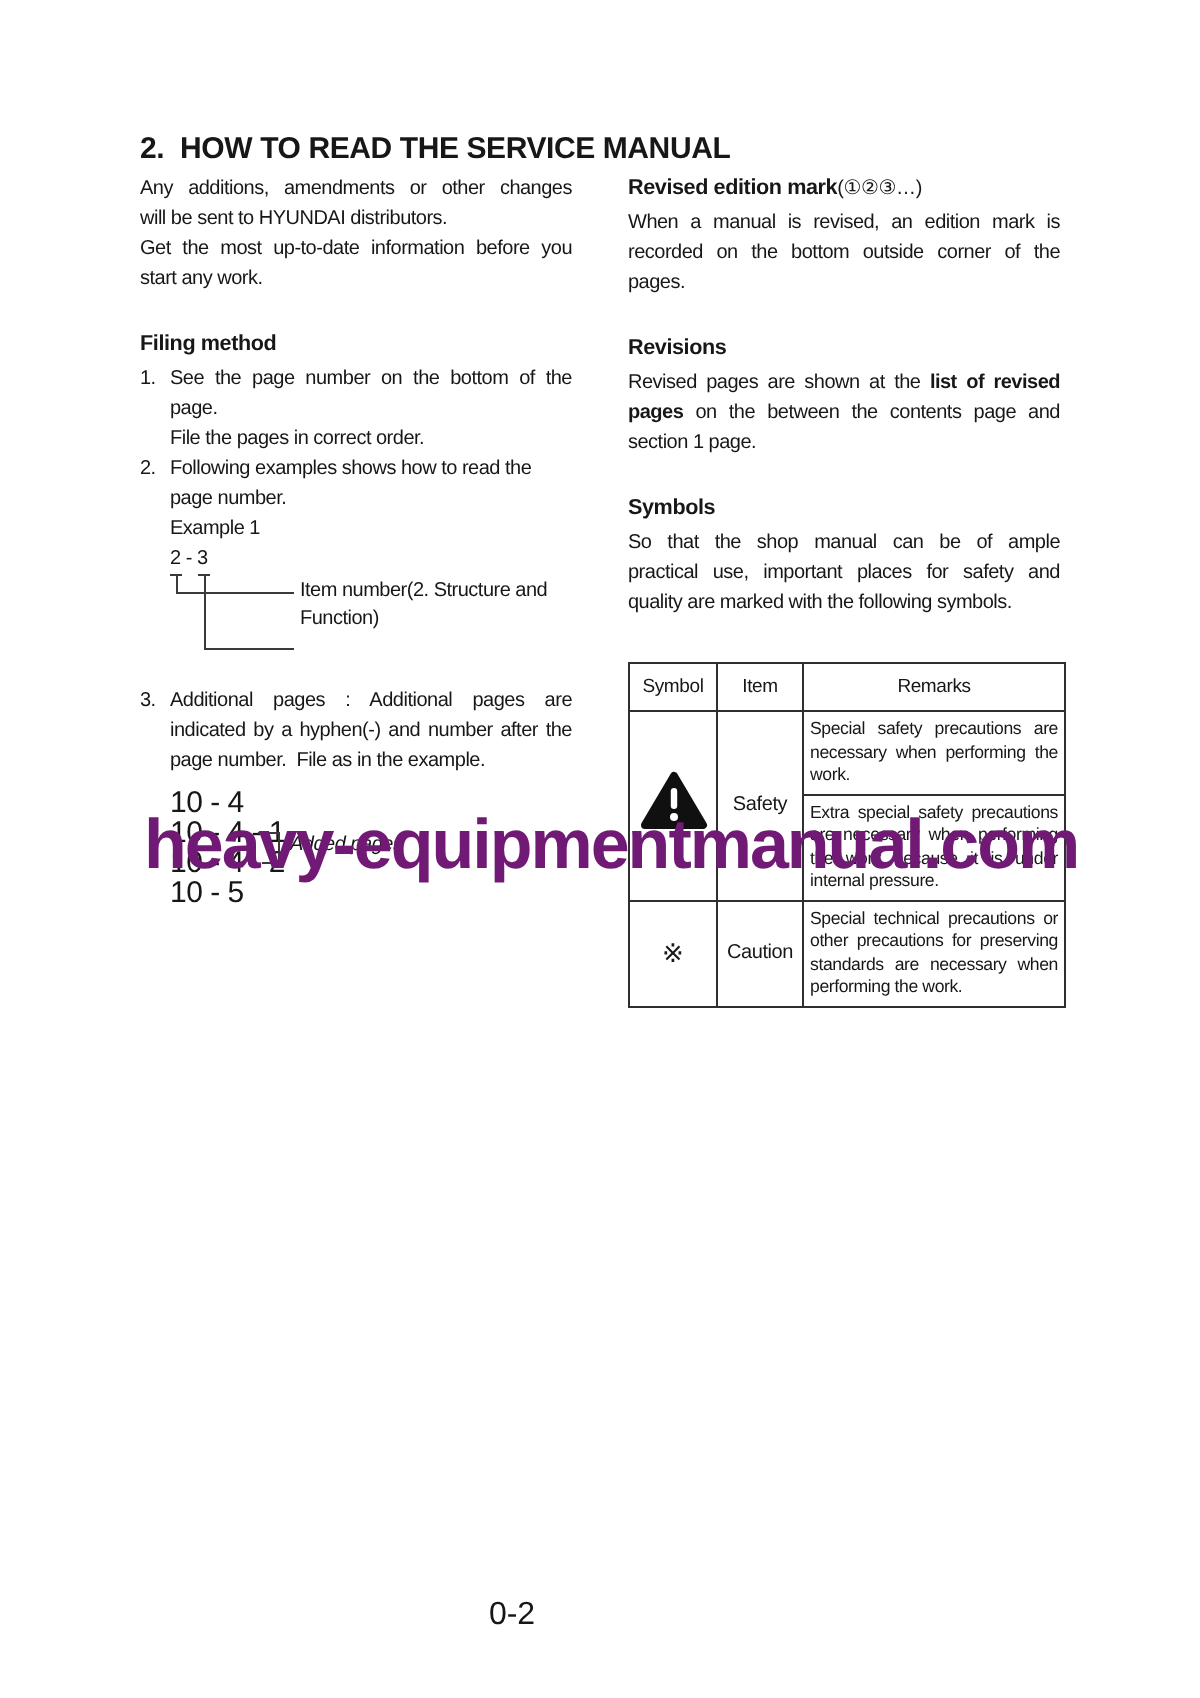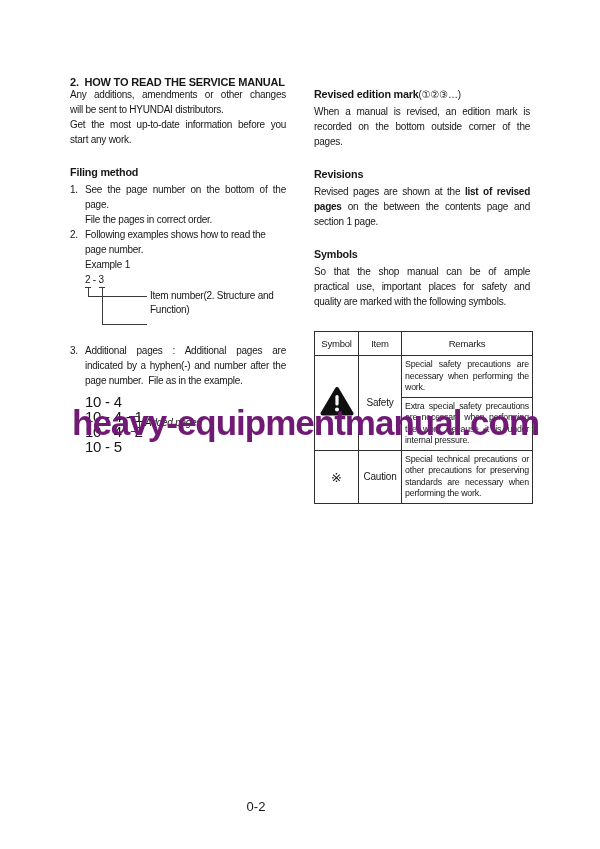--- a/index.html
+++ b/index.html
@@ -1,18 +1,18 @@
 <!DOCTYPE html>
 <html><head>
 <meta charset="utf-8">
 <style>
   html,body{margin:0;padding:0;background:#ffffff;}
   .page{position:relative;width:600px;height:849px;background:#ffffff;overflow:hidden;
         font-family:"Liberation Sans","DejaVu Sans",sans-serif;color:#171717;}
-  .title{position:absolute;left:70px;top:76px;font-size:11px;font-weight:bold;letter-spacing:-0.2px;white-space:nowrap;}
+  .title{position:absolute;left:70px;top:66px;font-size:15px;font-weight:bold;letter-spacing:-0.2px;white-space:nowrap;}
   .col{position:absolute;top:87px;width:216px;}
   .col.left{left:70px;}
   .col.right{left:314px;}
   .sec-h{font-size:10.8px;font-weight:bold;letter-spacing:-0.2px;line-height:15px;margin:0 0 2px 0;white-space:nowrap;}
   .mt18{margin-top:18px;}
   .ln{font-size:10px;line-height:15px;letter-spacing:-0.25px;}
   .jl{text-align:justify;text-align-last:justify;}
   .nb{font-weight:normal;font-size:10px;}
   .b{font-weight:bold;}
   .li{display:flex;margin:0;}
@@ -45,21 +45,21 @@
   .symtab th{font-size:9.5px;font-weight:normal;height:23px;letter-spacing:-0.2px;}
   .c-sym{width:43px;text-align:center;}
   .c-item{width:42px;text-align:center;font-size:10px;letter-spacing:-0.2px;}
   .c-rem{width:130px;}
   .rem-pad{padding:3px 3px;}
   .tln{font-size:8.8px;line-height:11.5px;letter-spacing:-0.2px;}
   .refmark{font-size:13px;}
   
   .wm{position:absolute;left:72px;top:404px;z-index:5;font-size:35px;font-weight:bold;
       letter-spacing:-1px;white-space:nowrap;line-height:38px;}
-  .footer{position:absolute;left:0;top:799px;width:512px;text-align:center;font-size:13px;}
+  .footer{position:absolute;left:0;top:799px;width:512px;text-align:center;font-size:16px;}
 </style>
 </head>
 <body>
 
 <div class="page">
 
   <div class="title">2.&nbsp; HOW TO READ THE SERVICE MANUAL</div>
 
   <div class="col left">
     <div class="ln jl">Any additions, amendments or other changes</div>

